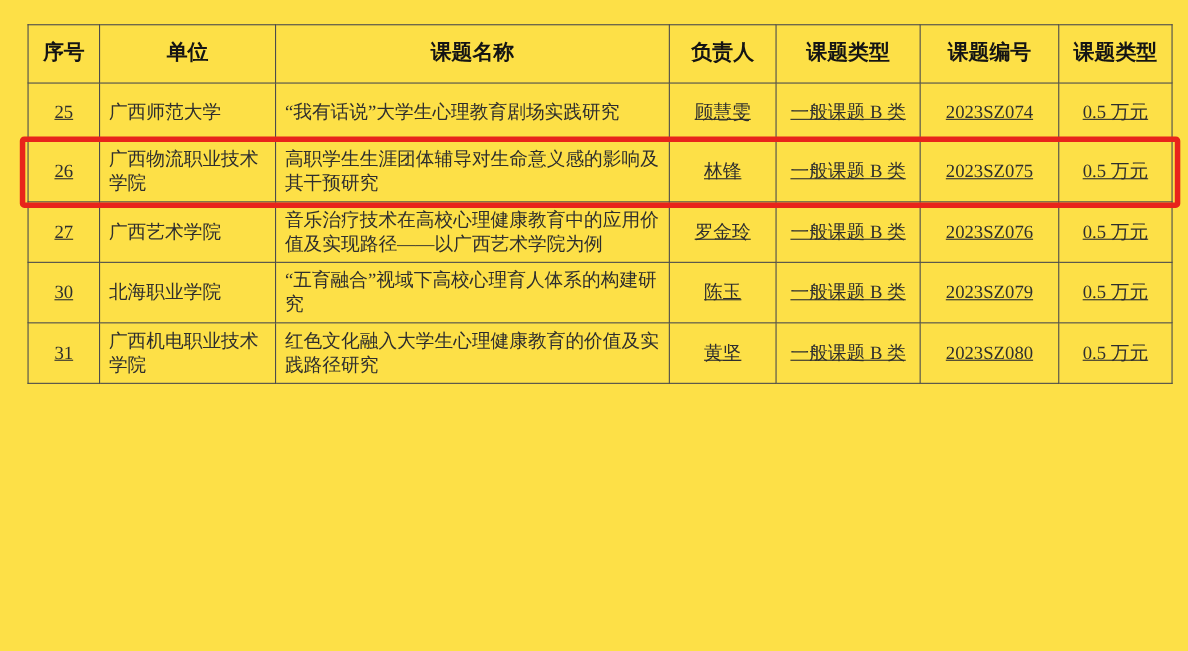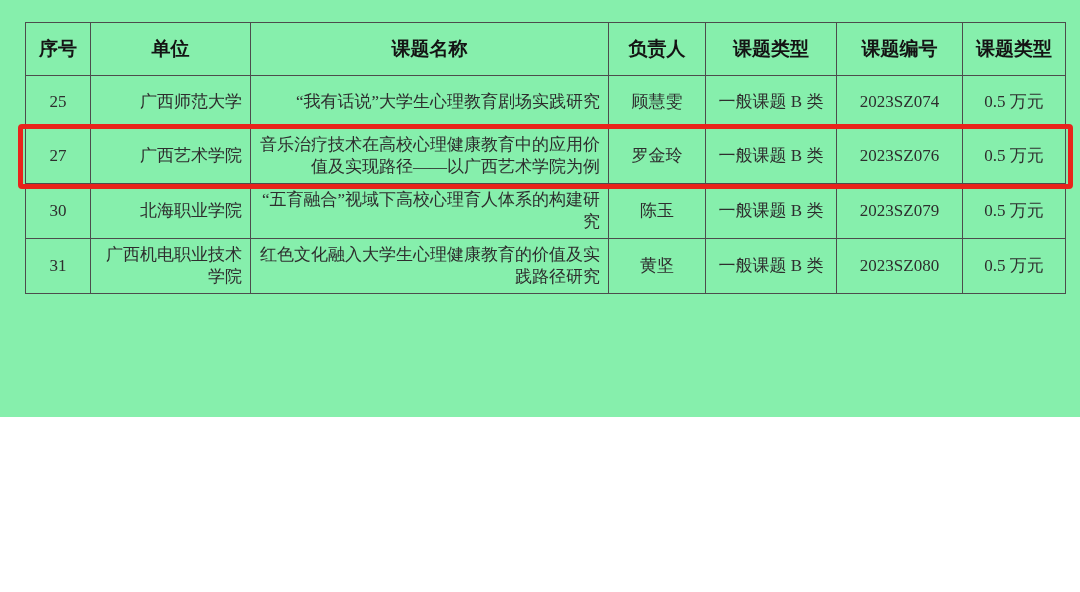--- a/index.html
+++ b/index.html
@@ -4,22 +4,22 @@
 <style>
   html, body {
     margin: 0;
     padding: 0;
     background: #ffffff;
     font-family: "Liberation Serif", "DejaVu Serif", serif;
   }
   .page {
     position: relative;
     width: 1080px;
-    height: 417px;
-    background: #86efac;
+    height: 592px;
+    background: #fde047;
     overflow: hidden;
   }
   .table-wrap {
     position: absolute;
     left: 25px;
     top: 22px;
     width: 1040px;
   }
   table.grant-table {
     border-collapse: collapse;
@@ -46,22 +46,22 @@
     padding: 5px 4px;
   }
   .col-no    { width: 65px;  }
   .col-unit  { width: 160px; }
   .col-title { width: 358px; }
   .col-leader{ width: 97px;  }
   .col-type  { width: 131px; }
   .col-code  { width: 126px; }
   .col-fund  { width: 103px; }
 
-  td.c-no, td.c-leader, td.c-type, td.c-code, td.c-fund { text-align: center; }
-  td.c-unit, td.c-title { text-align: right; }
+  td.c-no, td.c-leader, td.c-type, td.c-code, td.c-fund { text-align: center; text-decoration: underline; }
+  td.c-unit, td.c-title { text-align: left; }
 
   .hl-box {
     position: absolute;
     box-sizing: border-box;
     border-style: solid;
     border-width: 5px;
     border-radius: 4px;
     pointer-events: none;
     background: transparent;
   }
@@ -95,20 +95,29 @@
       <tbody id="tbody">
           <tr>
     <td class="c-no">25</td>
     <td class="c-unit">广西师范大学</td>
     <td class="c-title">“我有话说”大学生心理教育剧场实践研究</td>
     <td class="c-leader">顾慧雯</td>
     <td class="c-type">一般课题 B 类</td>
     <td class="c-code">2023SZ074</td>
     <td class="c-fund">0.5 万元</td>
   </tr>
+          <tr class="highlighted">
+    <td class="c-no">26</td>
+    <td class="c-unit">广西物流职业技术学院</td>
+    <td class="c-title">高职学生生涯团体辅导对生命意义感的影响及其干预研究</td>
+    <td class="c-leader">林锋</td>
+    <td class="c-type">一般课题 B 类</td>
+    <td class="c-code">2023SZ075</td>
+    <td class="c-fund">0.5 万元</td>
+  </tr>
           <tr>
     <td class="c-no">27</td>
     <td class="c-unit">广西艺术学院</td>
     <td class="c-title">音乐治疗技术在高校心理健康教育中的应用价值及实现路径——以广西艺术学院为例</td>
     <td class="c-leader">罗金玲</td>
     <td class="c-type">一般课题 B 类</td>
     <td class="c-code">2023SZ076</td>
     <td class="c-fund">0.5 万元</td>
   </tr>
           <tr>

